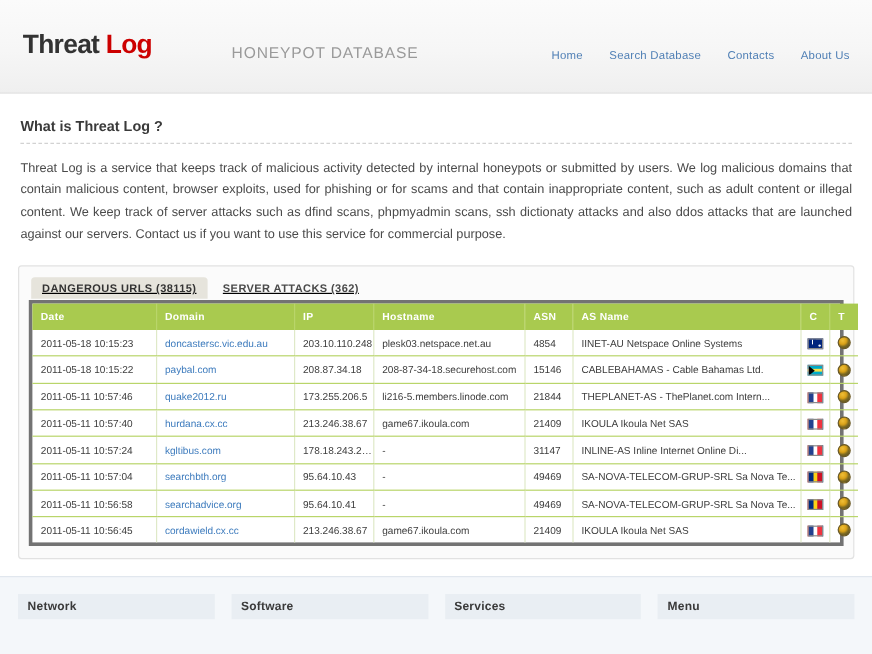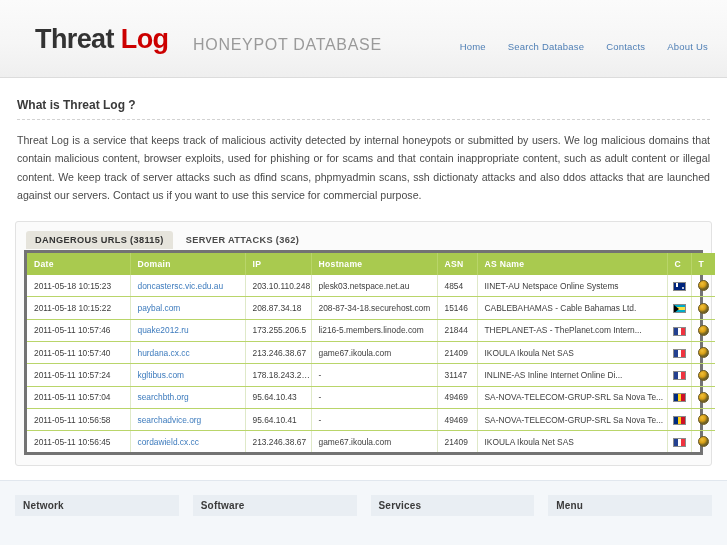--- a/index.html
+++ b/index.html
@@ -19,34 +19,34 @@
     border-bottom: 1px solid #dcdcdc;
   }
   #header-inner {
     width: 697px;
     margin: 0 auto;
     height: 100%;
     position: relative;
   }
   #logo {
     position: absolute;
-    left: 20px;
+    left: 4px;
     top: 24px;
-    font-size: 27px;
+    font-size: 22px;
     font-weight: bold;
     letter-spacing: -0.6px;
     color: #333333;
     white-space: nowrap;
   }
   #logo .red { color: #cc0000; }
   #tagline {
     position: absolute;
     left: 178px;
     top: 36px;
-    font-size: 16px;
+    font-size: 13px;
     letter-spacing: 0.7px;
     color: #9a9a9a;
     white-space: nowrap;
   }
   #topnav {
     position: absolute;
     right: 4px;
     top: 36px;
     white-space: nowrap;
   }
@@ -92,20 +92,21 @@
     background: #fbfbfb;
     border: 1px solid #e2e2e2;
     border-radius: 3px;
     padding: 7px 8px 10px 8px;
   }
   #tabs {
     display: flex;
     align-items: flex-end;
     height: 20px;
     padding-left: 2px;
+    text-decoration: underline;
   }
   .tab {
     font-size: 9.2px;
     font-weight: bold;
     letter-spacing: 0.35px;
     color: #4a4a4a;
     padding: 4px 9px 4px 9px;
     margin-right: 4px;
     white-space: nowrap;
     border-radius: 3px 3px 0 0;

